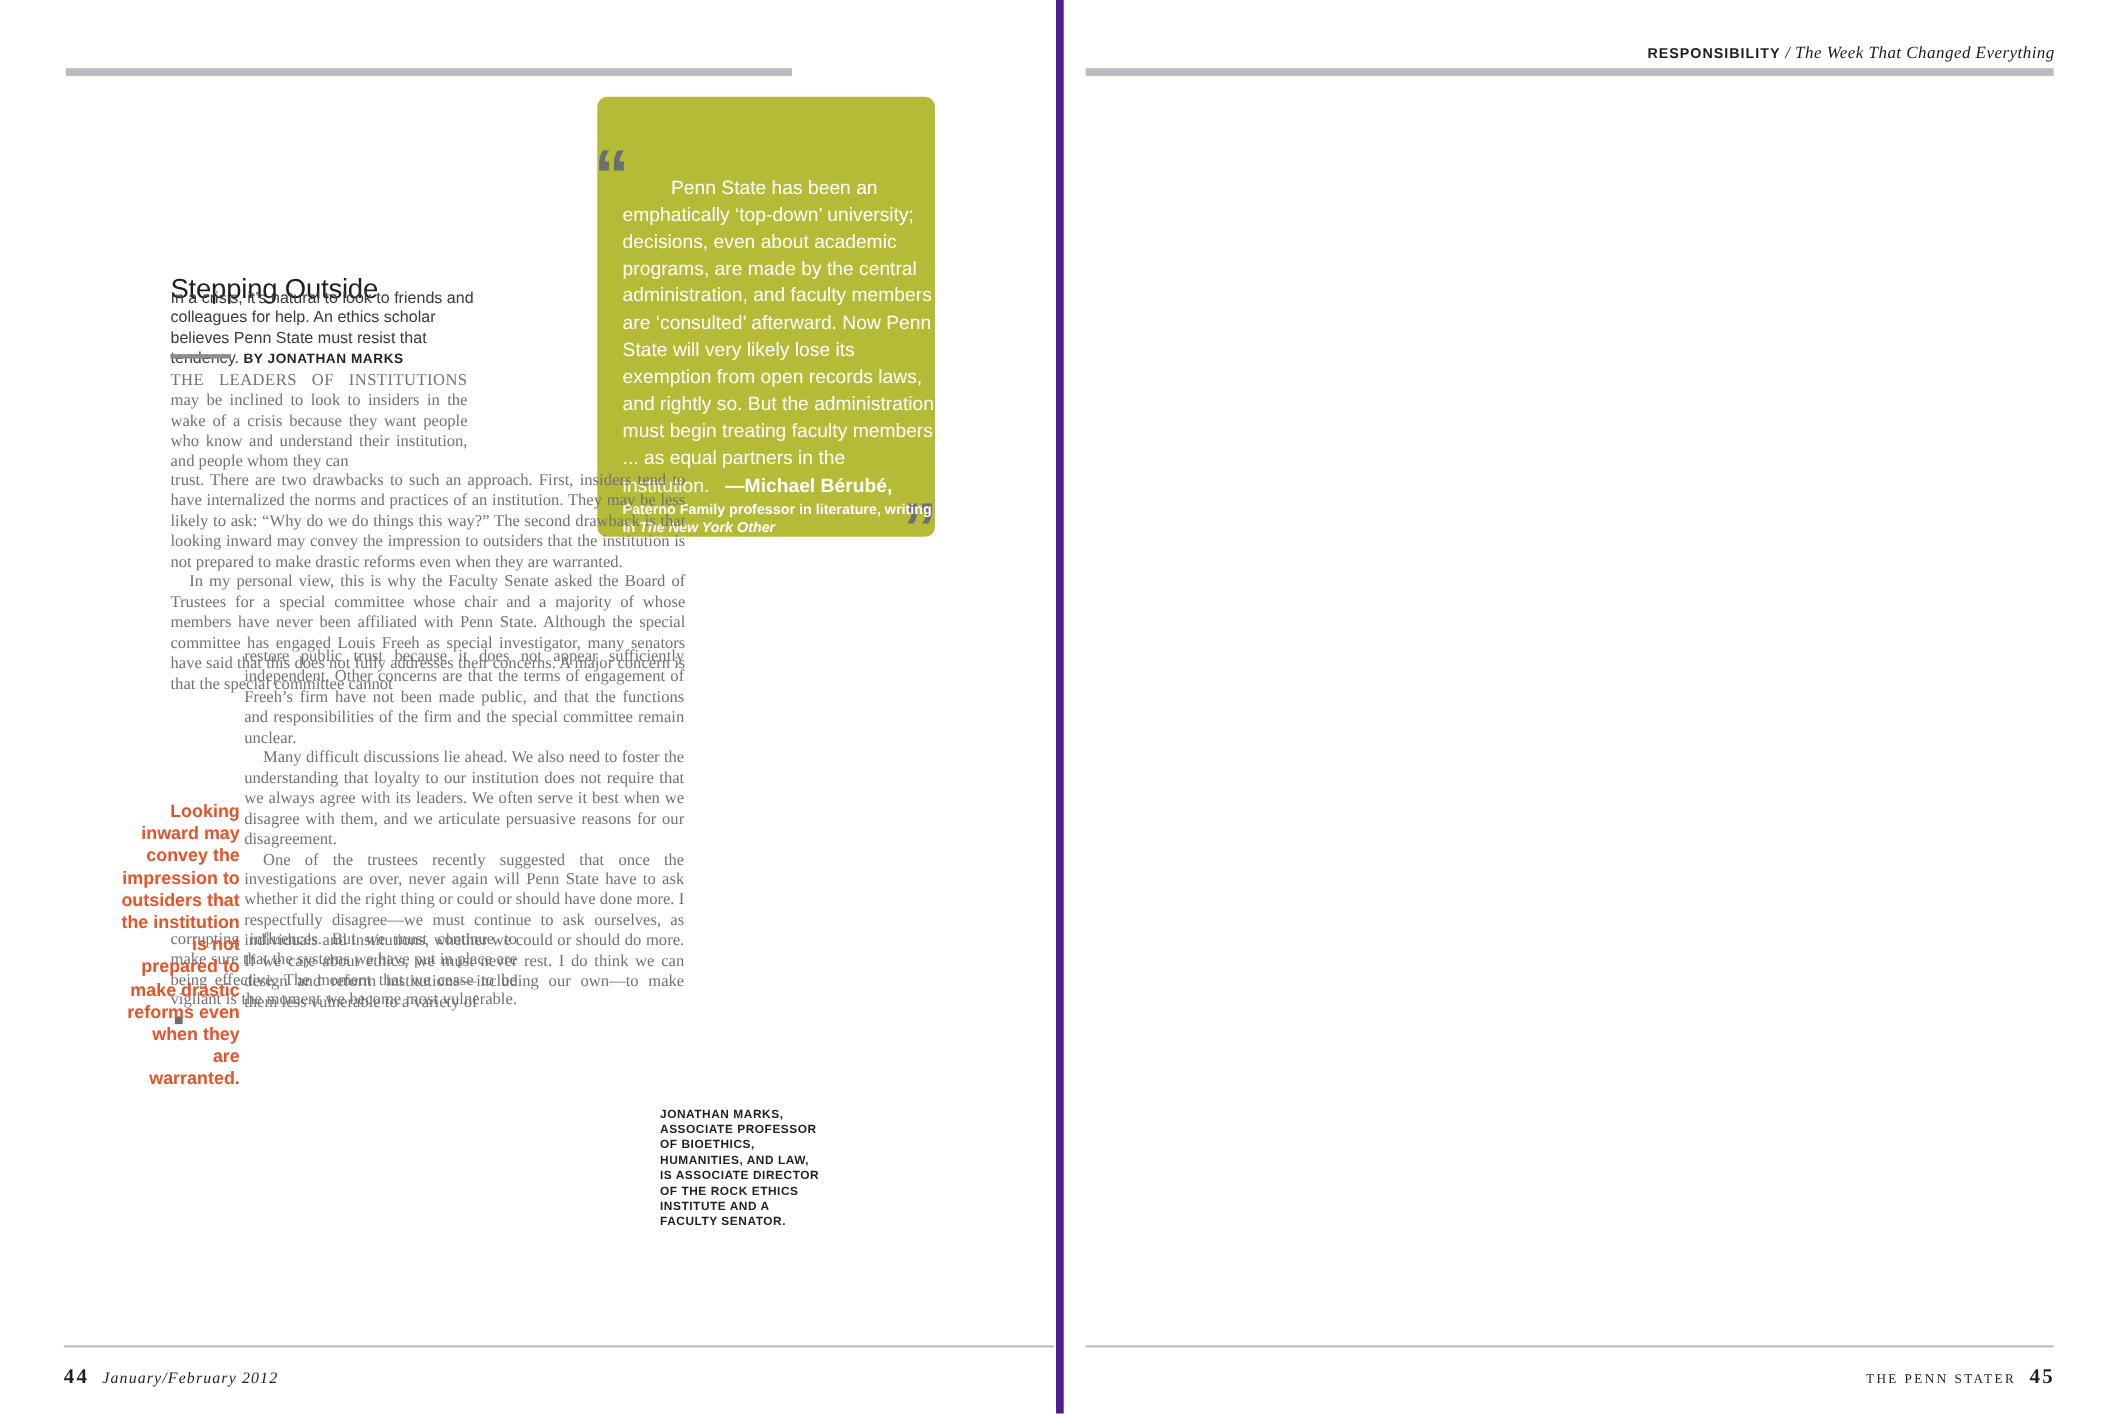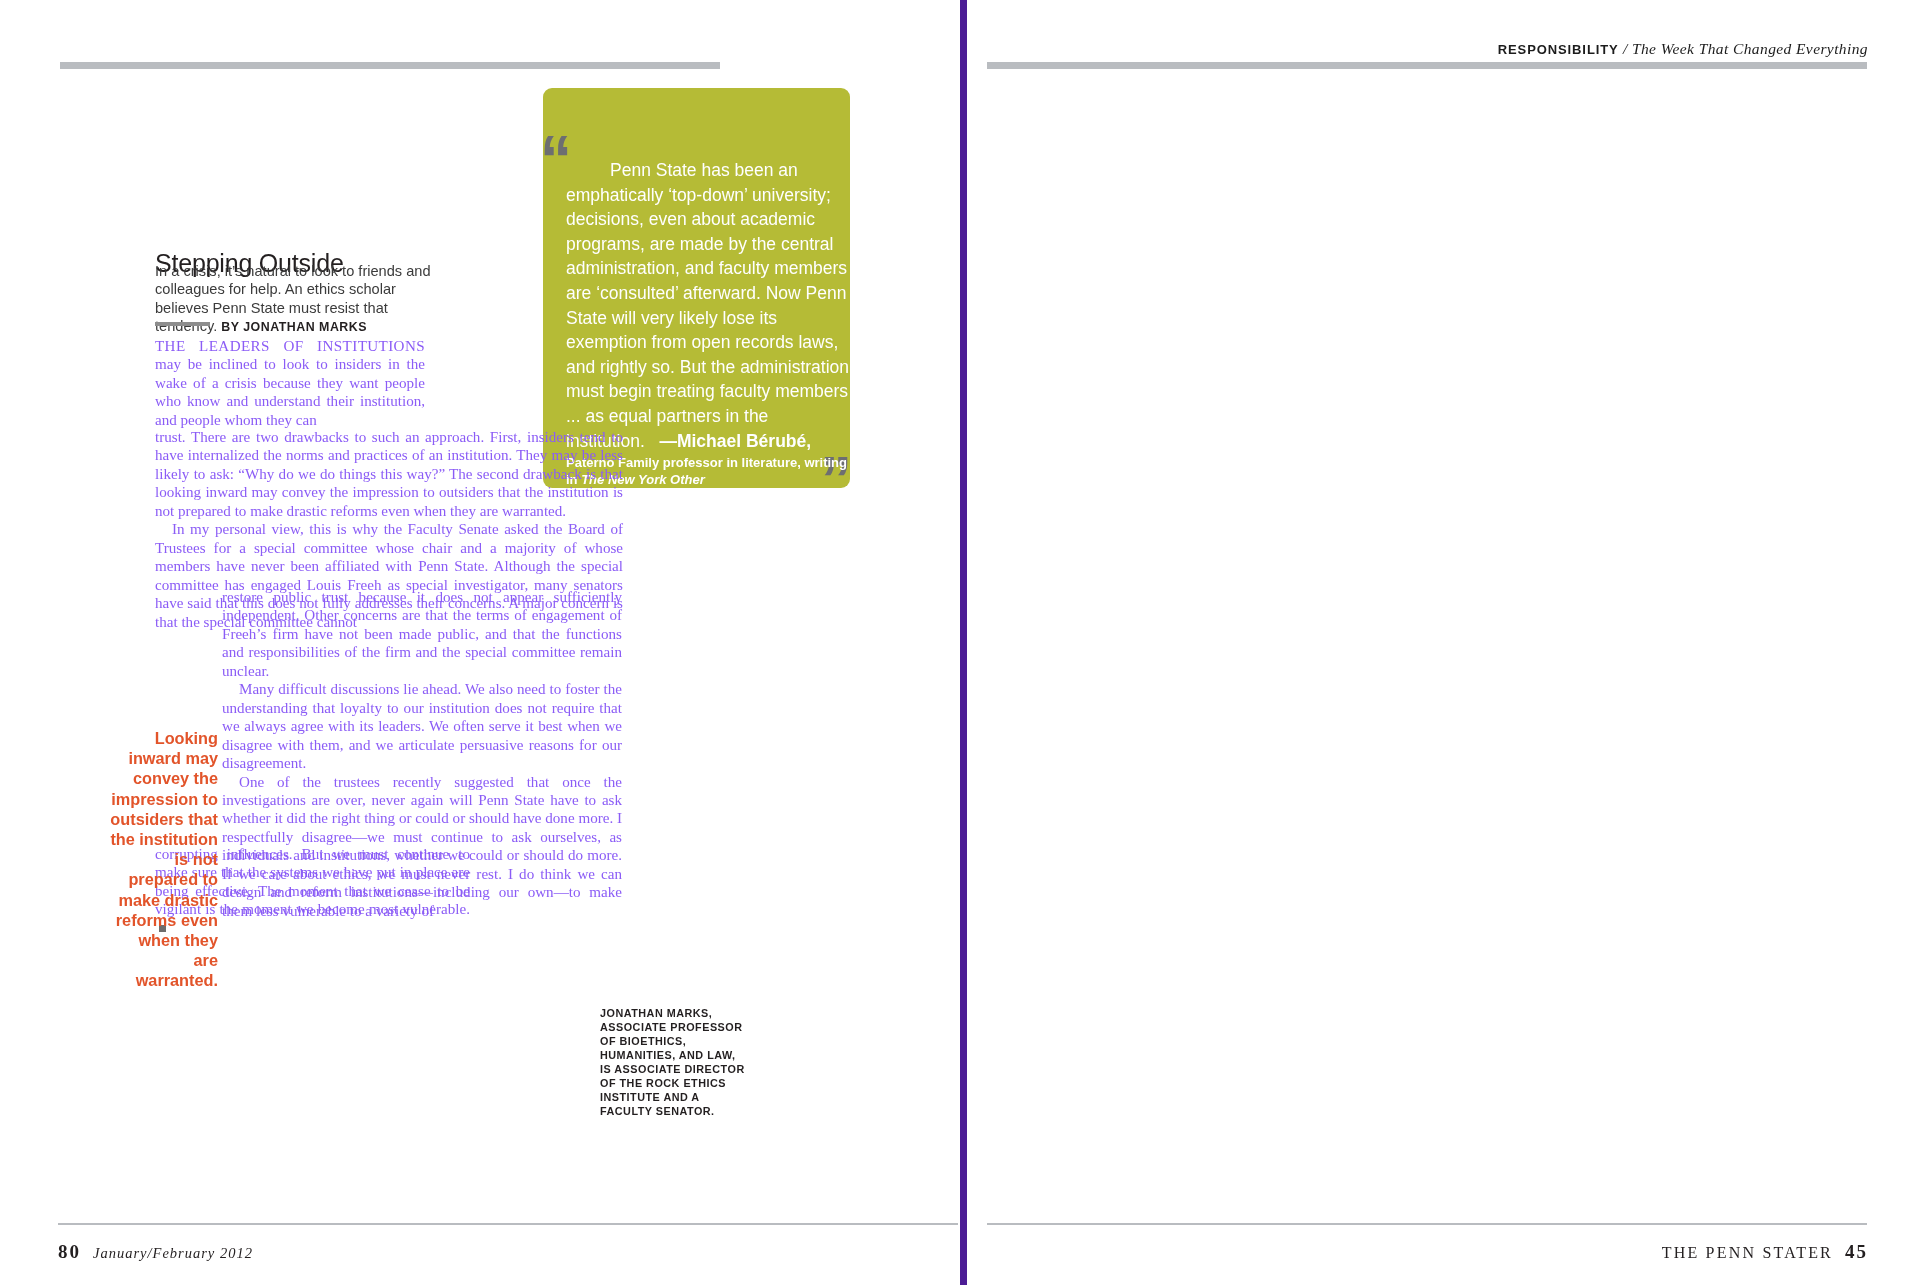--- a/index.html
+++ b/index.html
@@ -35,21 +35,21 @@
   }
   .deck{
     position:absolute;left:155px;top:262px;width:280px;
     font-size:14.6px;line-height:18.4px;color:#3b3b3b;
   }
   .deck .byline{font-weight:bold;font-size:12.4px;letter-spacing:.5px;color:#231f20;}
   .deck-rule{position:absolute;left:155px;top:322px;width:55px;height:4px;background:#8d8d8d;}
 
   .body-serif{
     font-family:"Liberation Serif",serif;
-    font-size:15.1px;line-height:18.45px;color:#8b5cf6;
+    font-size:15.1px;line-height:18.45px;color:#737373;
     text-align:justify;
   }
   .col-a{position:absolute;left:155px;top:337px;width:270px;}
   .col-b{position:absolute;left:155px;top:428px;width:468px;}
   .col-c{position:absolute;left:222px;top:588px;width:400px;}
   .col-d{position:absolute;left:155px;top:845px;width:315px;}
   .body-serif p{margin:0;text-indent:17px;}
   .body-serif p.noind{text-indent:0;}
   .smallcaps{font-variant:small-caps;letter-spacing:.4px;}
   .endmark{display:inline-block;width:7px;height:7px;background:#6d6d6d;margin-left:4px;vertical-align:1px;}
@@ -99,21 +99,21 @@
   .foot-rule-left{left:58px;width:900px;}
   .foot-rule-right{left:20px;width:880px;}
   .folio{
     position:absolute;bottom:22px;
     font-family:"Liberation Serif",serif;color:#231f20;white-space:nowrap;
   }
   .folio-left{left:58px;}
   .folio-right{right:52px;}
   .folio .num{font-size:19px;font-weight:bold;letter-spacing:2px;}
   .folio .lbl{font-size:14.5px;font-style:italic;letter-spacing:1px;margin-top:38px;}
-  .folio .mag{font-size:16px;letter-spacing:2.2px;}
+  .folio .mag{font-size:12px;letter-spacing:2.2px;}
 </style>
 </head>
 <body>
 
 <div class="spread">
 
   <div class="page page-left">
 
     <div class="top-rule top-rule-left"></div>
 
@@ -160,21 +160,21 @@
     <div class="body-serif col-d">
       <p class="noind">corrupting influences. But we must continue to make sure that the systems we have put in place are being effective. The moment that we cease to be vigilant is the moment we become most vulnerable.<span class="endmark"></span></p>
     </div>
 
     <div class="red-quote">Looking inward may convey the impression to outsiders that the institution is not prepared to make drastic reforms even when they are warranted.</div>
 
     <div class="author-bio">JONATHAN MARKS, ASSOCIATE PROFESSOR OF BIOETHICS, HUMANITIES, AND LAW, IS ASSOCIATE DIRECTOR OF THE ROCK ETHICS INSTITUTE AND A FACULTY SENATOR.</div>
 
     <div class="foot-rule foot-rule-left"></div>
     <div class="folio folio-left">
-      <span class="num">80</span>
+      <span class="num">44</span>
       &nbsp;&nbsp;<span class="lbl">January/February 2012</span>
     </div>
   </div>
 
   <div class="page page-right">
 
     <div class="running-head">
       <span class="rh-bold">RESPONSIBILITY</span><span class="rh-italic"> / </span><span class="rh-italic">The Week That Changed Everything</span>
     </div>
 

